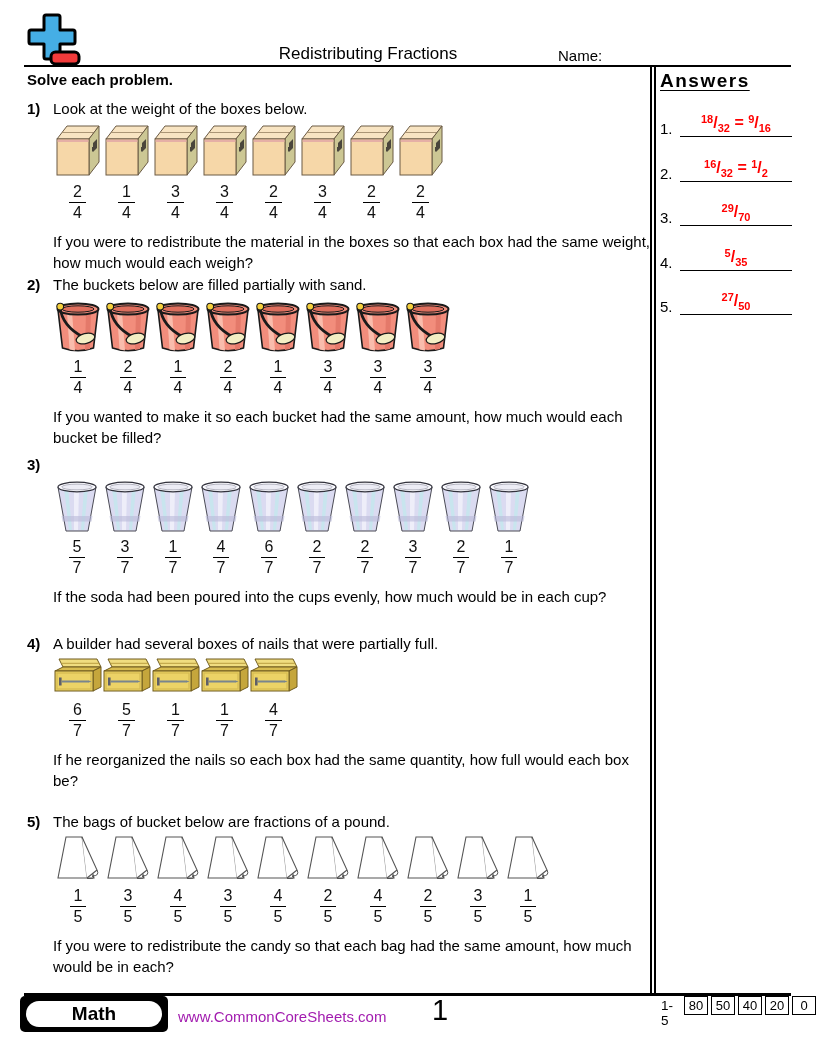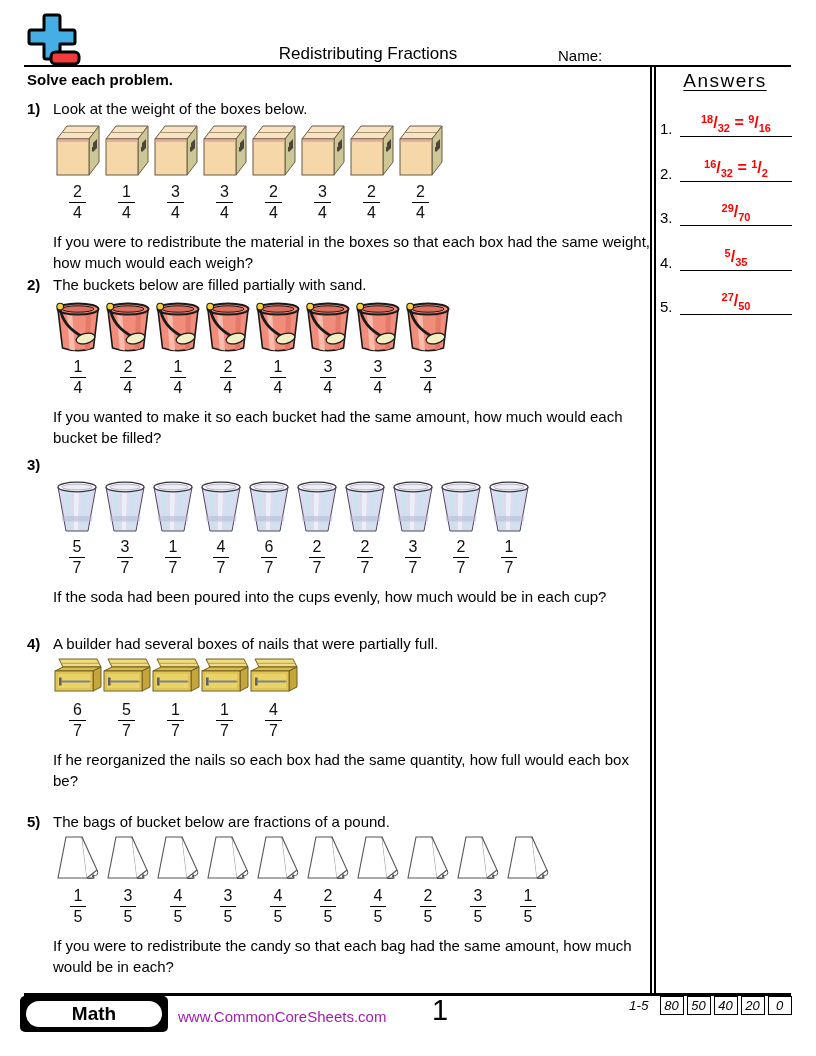--- a/index.html
+++ b/index.html
@@ -32,40 +32,40 @@
   .row-graphics{display:flex;margin-left:26px;margin-top:4px;align-items:flex-end;}
   .gcell{flex:none;display:flex;justify-content:center;align-items:flex-end;}
   .row-fractions{display:flex;margin-left:26px;margin-top:5px;}
   .fcell{flex:none;display:flex;justify-content:center;}
   .frac{text-align:center;font-size:16px;line-height:1.12;color:#111;}
   .fnum{display:block;border-bottom:1.5px solid #000;padding:0 4px 1px;}
   .fden{display:block;padding-top:1px;}
   .p-question{margin-left:26px;margin-top:9px;font-size:15px;line-height:1.4;max-width:604px;}
 
   
-  .answers-title{position:absolute;left:660px;top:70px;width:130px;text-align:center;
-                 font-weight:normal;font-size:19px;letter-spacing:1.5px;
+  .answers-title{position:absolute;left:660px;top:70px;width:130px;text-align:left;
+                 font-weight:bold;font-size:19px;letter-spacing:1.5px;
                  text-decoration:underline;text-underline-offset:3px;}
   .answer-item{position:absolute;left:658px;width:134px;height:42px;}
   .a-num{position:absolute;left:2px;bottom:0;font-size:15px;}
   .a-line{position:absolute;left:22px;right:0;bottom:0;border-bottom:1.5px solid #000;}
   .a-val{position:absolute;left:22px;right:0;bottom:3px;text-align:center;
          color:var(--answer-red);font-weight:bold;font-size:16px;white-space:nowrap;}
   .a-val sup{font-size:11px;vertical-align:5px;}
   .a-val sub{font-size:11px;vertical-align:-4px;}
   .a-eq{letter-spacing:0;}
 
   
   .rule-bottom{position:absolute;left:24px;top:993px;width:767px;height:2.5px;background:#000;}
   .math-badge{position:absolute;left:20px;top:996px;width:148px;height:36px;background:#000;border-radius:5px;}
   .math-pill{position:absolute;left:6px;top:5px;right:6px;bottom:5px;background:#fff;border-radius:15px;
              display:flex;align-items:center;justify-content:center;font-weight:bold;font-size:19px;}
   .site{position:absolute;left:178px;top:1008px;font-size:15px;color:#a21caf;text-align:right;}
   .page-num{position:absolute;left:400px;top:994px;width:80px;text-align:center;font-size:29px;}
-  .score-row{position:absolute;left:629px;top:996px;display:flex;align-items:flex-start;font-size:13.5px;font-style:italic;}
+  .score-row{position:absolute;left:661px;top:996px;display:flex;align-items:flex-start;font-size:13.5px;}
   .score-label{margin:2px 8px 0 0;}
   .score-box{width:22px;height:17px;border:1.6px solid #000;margin-left:3px;
              display:flex;align-items:center;justify-content:center;font-size:13px;background:#fff;}
 </style>
 </head>
 <body>
 
 <div class="page">
 
   <svg class="logo" width="58" height="55" viewBox="0 0 58 55">

